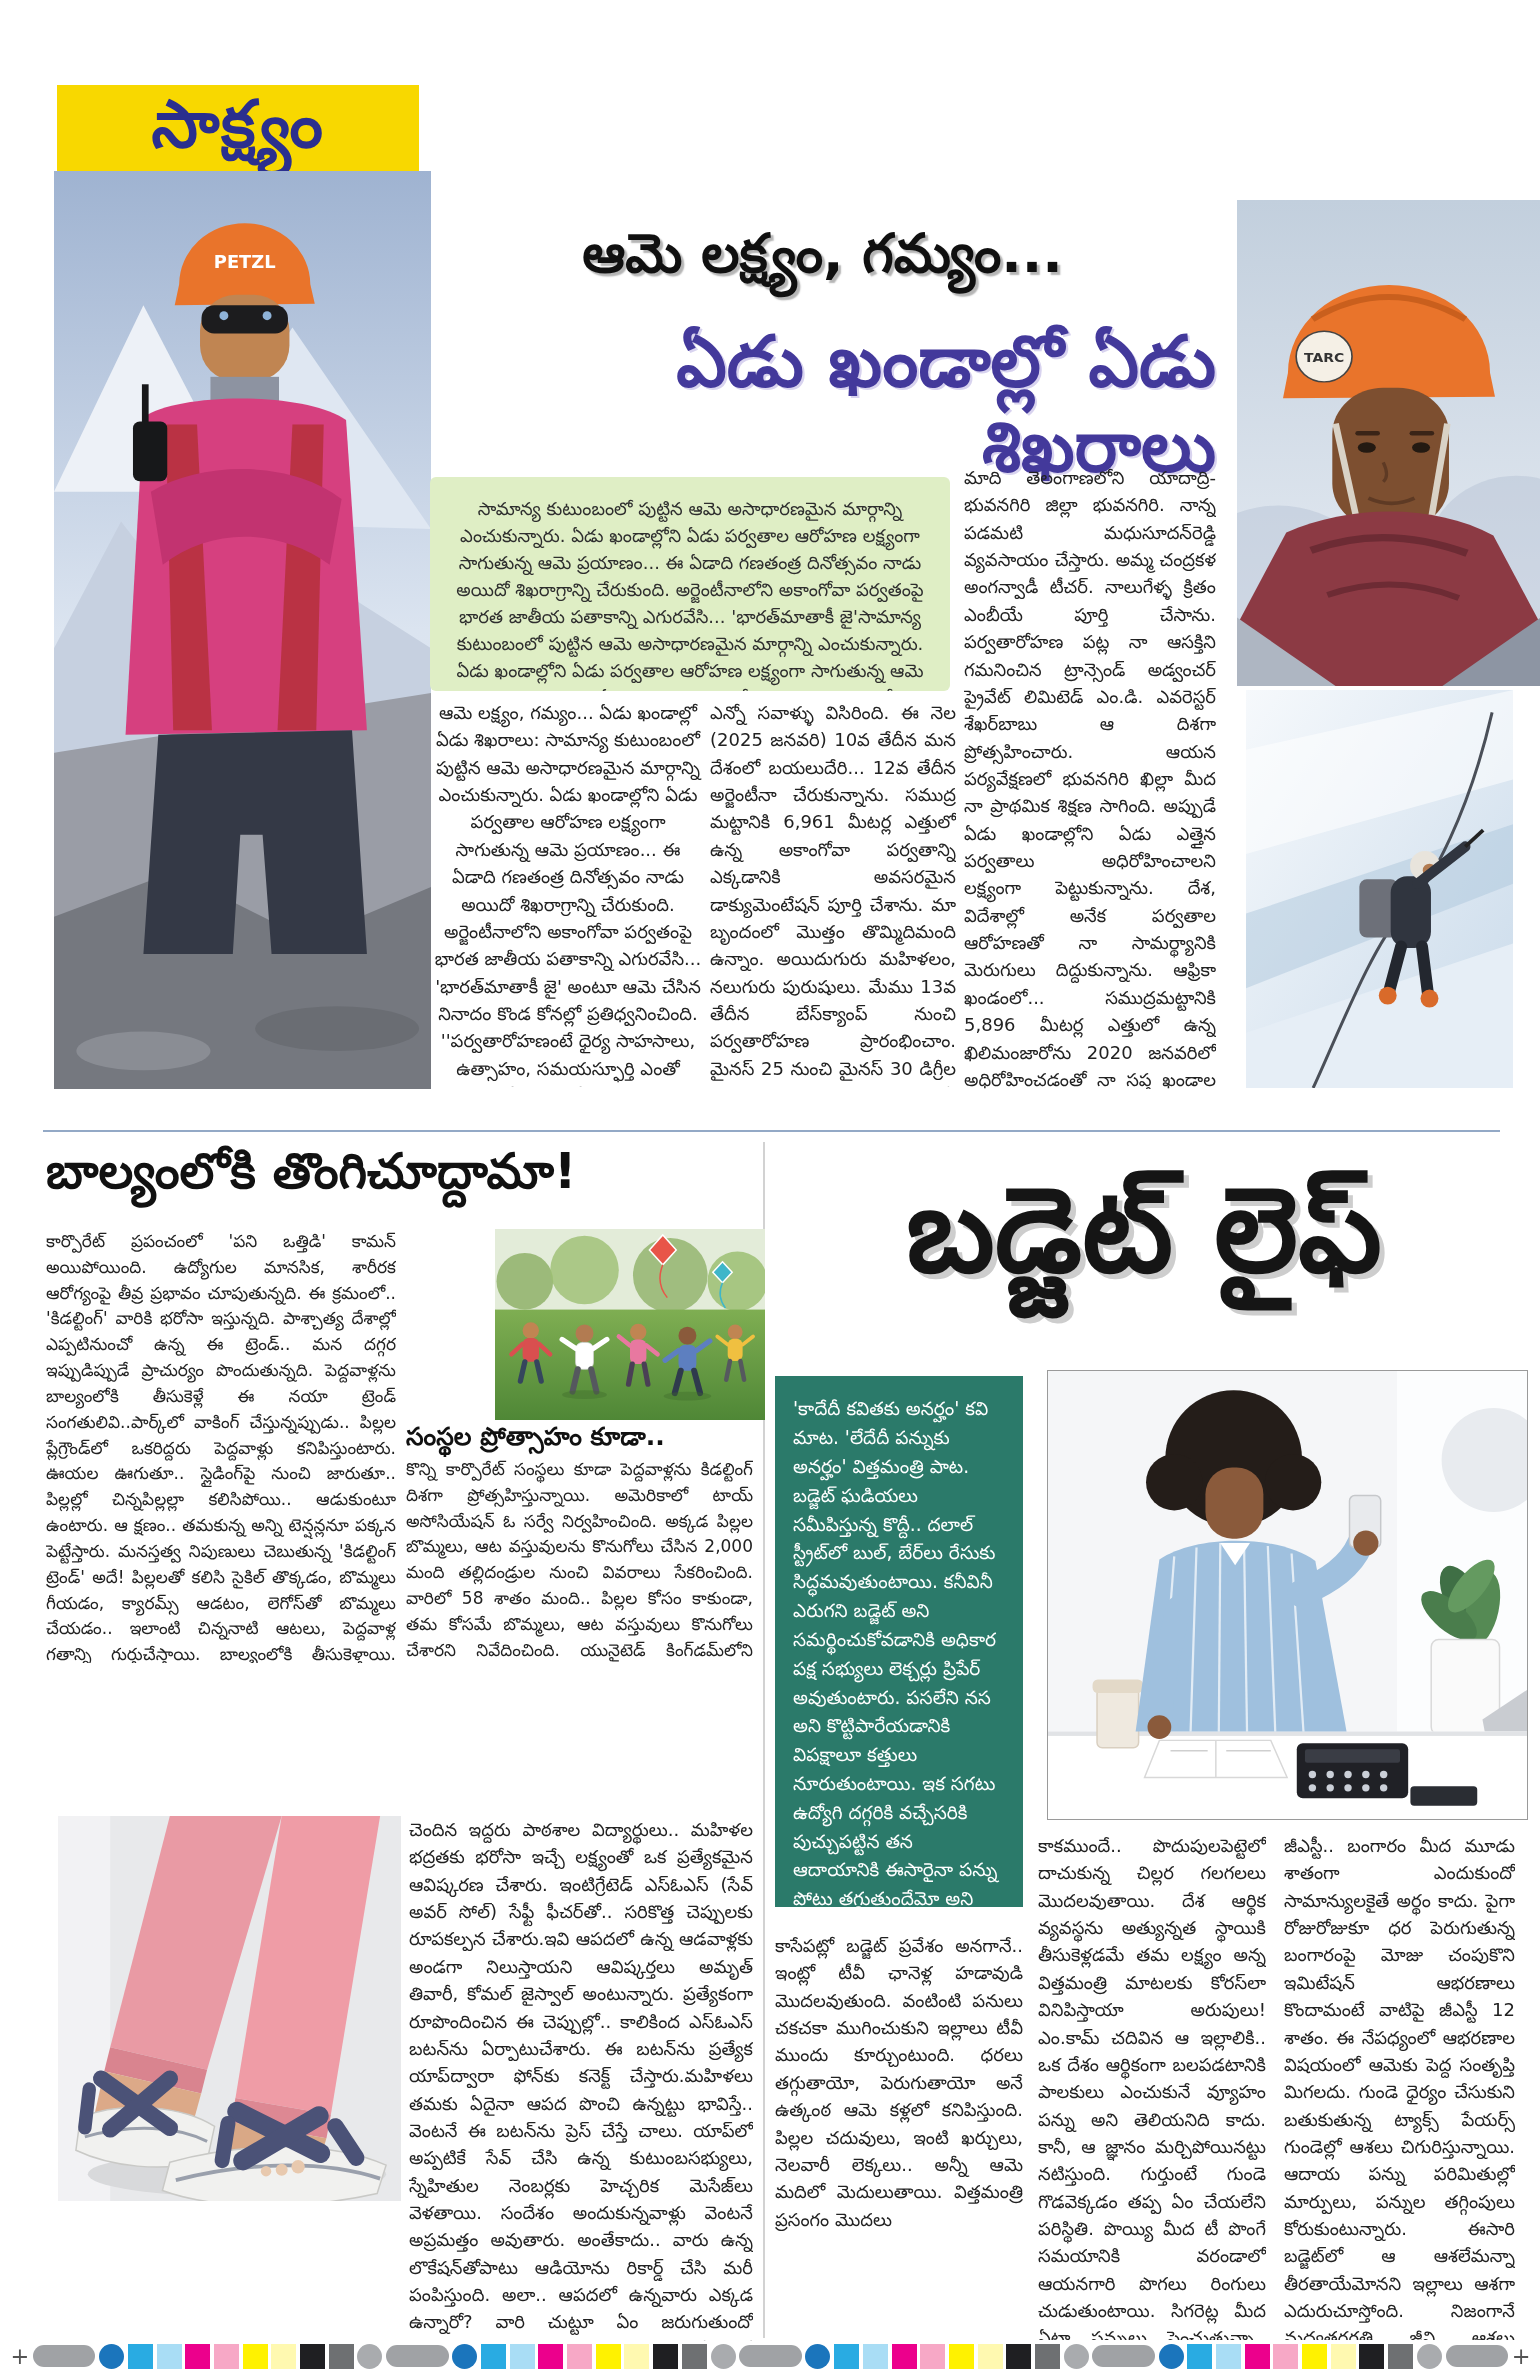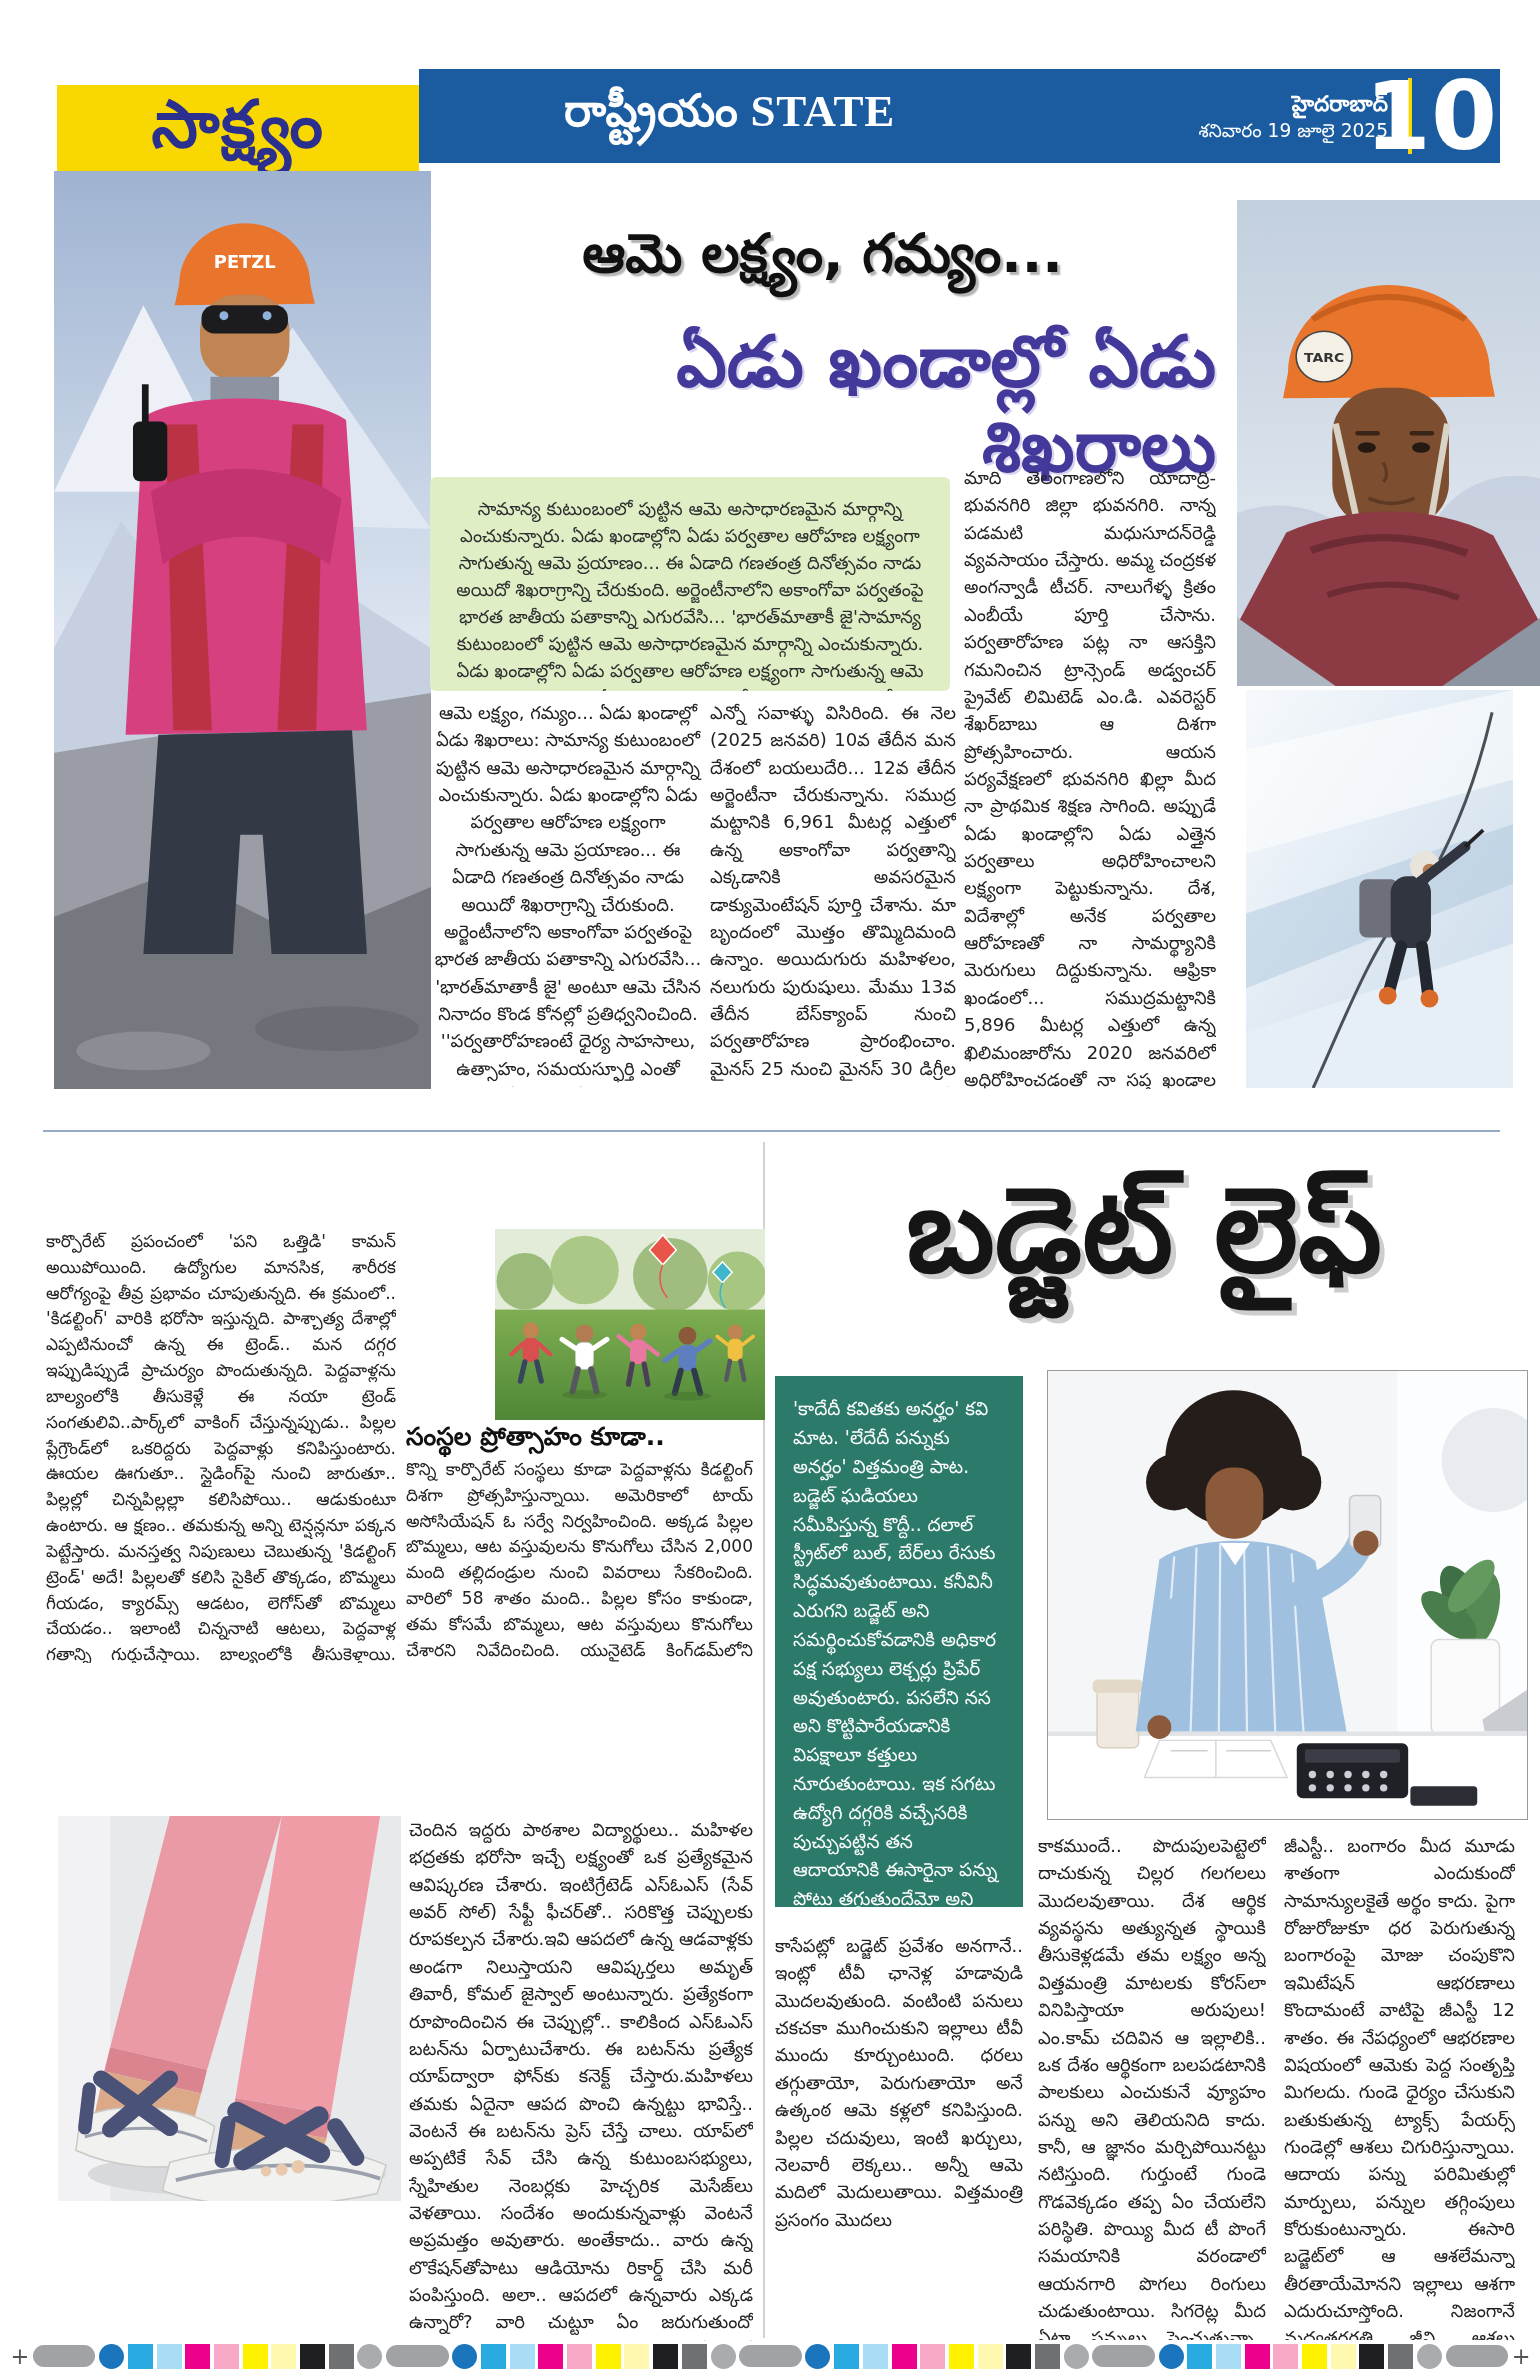--- a/index.html
+++ b/index.html
@@ -58,29 +58,20 @@
   .c-mag{background:#EC008C;}.c-pink{background:#F7A8C6;}.c-yel{background:#FFF200;}
   .c-pyel{background:#FFF9B0;}.c-blk{background:#1F1F22;}.c-dgy{background:#6E7072;}.c-gcy{background:#A9ABAE;}
 </style>
 </head>
 <body>
 
 <div class="page">
 
   <div class="abs brand-box">
     <span class="brand-text">సాక్ష్యం</span>
-  </div>
-  <div class="abs mast-band">
-    <span class="section-title">రాష్ట్రీయం STATE</span>
-    <div class="mast-meta">
-      <div class="mast-city">హైదరాబాద్</div>
-      <div class="mast-date">శనివారం 19 జూలై 2025</div>
-    </div>
-    <div class="mast-rule"></div>
-    <div class="page-number">10</div>
   </div>
 
   <div class="abs photo" style="left:42px;top:171px;width:377px;height:918px;">
     <svg viewBox="0 0 506 1231" preserveAspectRatio="none">
       <defs>
         <linearGradient id="gSky" x1="0" y1="0" x2="0" y2="1">
           <stop offset="0" stop-color="#9fb3d1"></stop>
             <stop offset="0.5" stop-color="#dbe4f0"></stop>
             <stop offset="1" stop-color="#eef1f6"></stop>
         </linearGradient>
@@ -175,20 +166,21 @@
         <path d="M26,44 L34,108" stroke="#23272f" stroke-width="16" stroke-linecap="round"></path>
         <circle cx="-20" cy="110" r="12" fill="#d96a2a"></circle>
         <circle cx="36" cy="114" r="12" fill="#d96a2a"></circle>
       </g>
     </svg>
   </div>
 
   <div class="abs hrule"></div>
   <div class="abs vrule"></div>
 
+  <h2 class="abs kidult-headline">బాల్యంలోకి తొంగిచూద్దామా!</h2>
   <div class="abs bodycol kidult-left">కార్పొరేట్ ప్రపంచంలో 'పని ఒత్తిడి' కామన్ అయిపోయింది. ఉద్యోగుల మానసిక, శారీరక ఆరోగ్యంపై తీవ్ర ప్రభావం చూపుతున్నది. ఈ క్రమంలో.. 'కిడల్టింగ్' వారికి భరోసా ఇస్తున్నది. పాశ్చాత్య దేశాల్లో ఎప్పటినుంచో ఉన్న ఈ ట్రెండ్.. మన దగ్గర ఇప్పుడిప్పుడే ప్రాచుర్యం పొందుతున్నది. పెద్దవాళ్లను బాల్యంలోకి తీసుకెళ్లే ఈ నయా ట్రెండ్ సంగతులివి..పార్క్‌లో వాకింగ్ చేస్తున్నప్పుడు.. పిల్లల ప్లేగ్రౌండ్‌లో ఒకరిద్దరు పెద్దవాళ్లు కనిపిస్తుంటారు. ఊయల ఊగుతూ.. స్లైడింగ్‌పై నుంచి జారుతూ.. పిల్లల్లో చిన్నపిల్లల్లా కలిసిపోయి.. ఆడుకుంటూ ఉంటారు. ఆ క్షణం.. తమకున్న అన్ని టెన్షన్లనూ పక్కన పెట్టేస్తారు. మనస్తత్వ నిపుణులు చెబుతున్న 'కిడల్టింగ్ ట్రెండ్' అదే! పిల్లలతో కలిసి సైకిల్ తొక్కడం, బొమ్మలు గీయడం, క్యారమ్స్ ఆడటం, లెగోస్‌తో బొమ్మలు చేయడం.. ఇలాంటి చిన్ననాటి ఆటలు, పెద్దవాళ్ల గతాన్ని గుర్తుచేస్తాయి. బాల్యంలోకి తీసుకెళ్తాయి. ఒత్తిడిని దూరంచేసి.. మానసిక ఉల్లాసాన్ని అందిస్తాయి. అందుకే కొందరు ఉద్యోగులు వారాంతాల్లో చిన్నపిల్లల్లా మారిపోతున్నారు. కార్టూన్లు చూస్తూ.. వీడియో గేమ్స్ ఆడుతూ.. బాల్యాన్ని మళ్లీ అనుభవిస్తున్నారు. మనసులో ఒత్తిడి, విచారం, కోపం, ఆందోళనలు తగ్గుతాయని.</div>
 
   <div class="abs photo" style="left:483px;top:1229px;width:270px;height:191px;">
     <svg viewBox="0 0 362 256" preserveAspectRatio="none">
       <defs>
         <linearGradient id="gGrass" x1="0" y1="0" x2="0" y2="1">
           <stop offset="0" stop-color="#7fae52"></stop>
             <stop offset="1" stop-color="#4f8736"></stop>
         </linearGradient>
       </defs>

